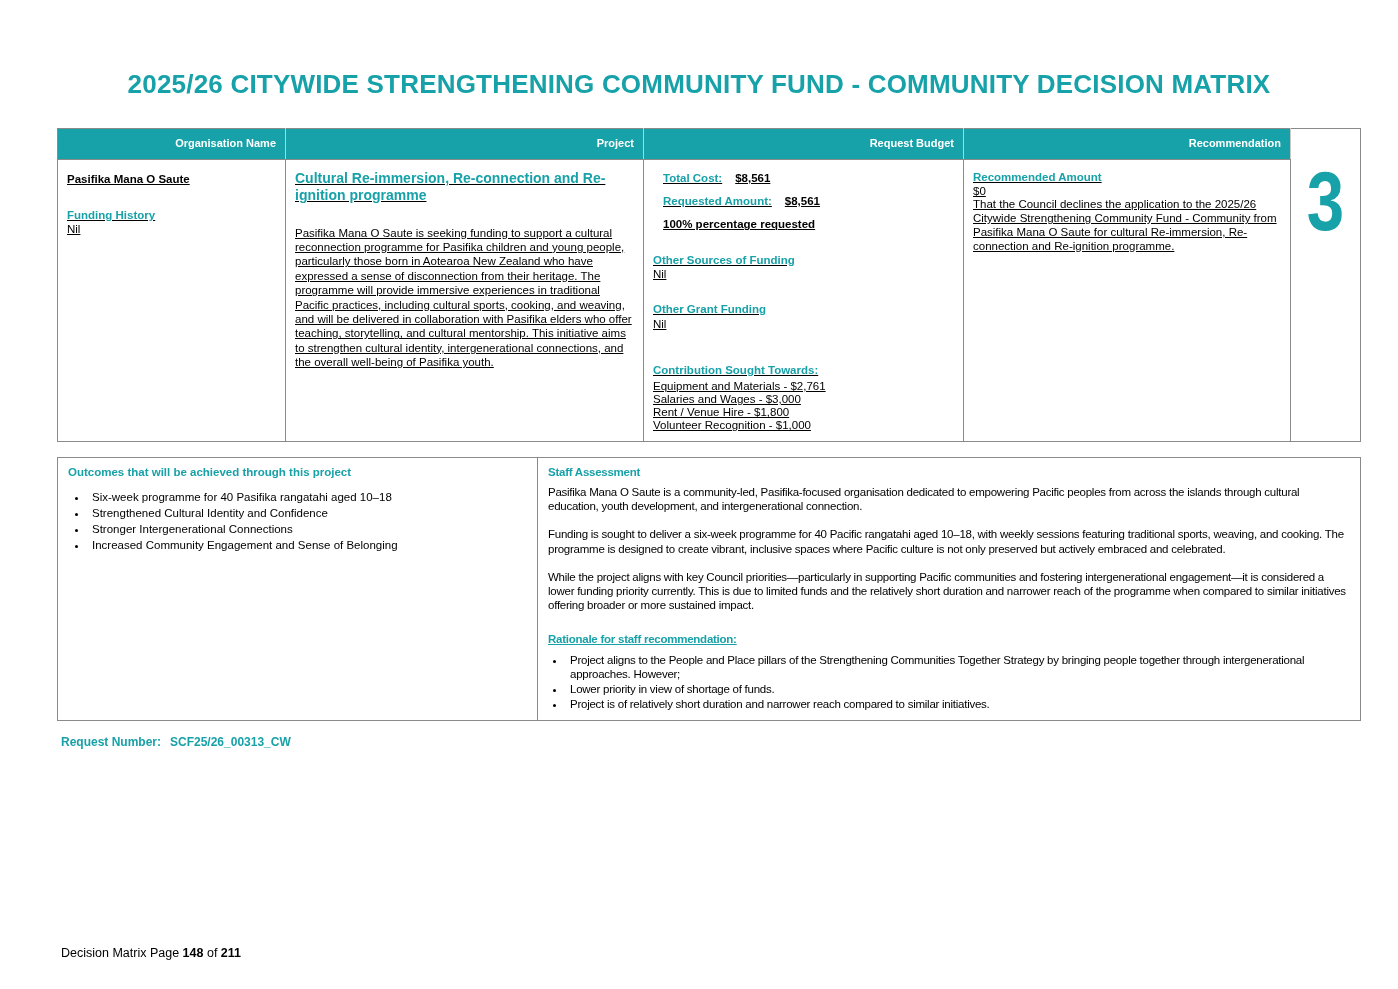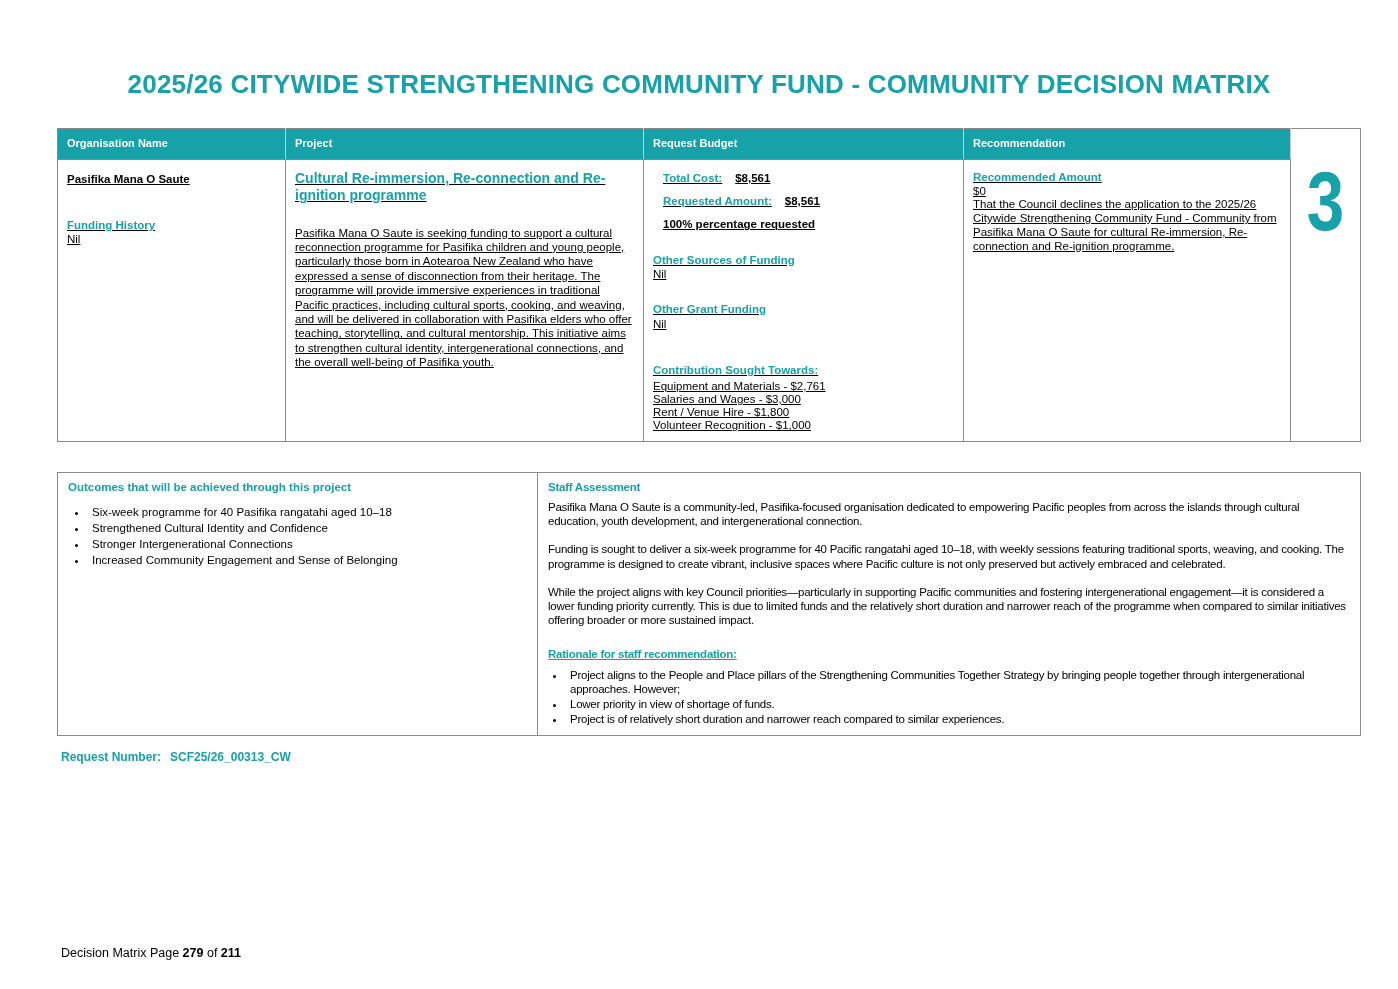--- a/index.html
+++ b/index.html
@@ -38,32 +38,32 @@
   table.matrix th, table.matrix td{
     border:1px solid var(--border);
     vertical-align:top;
     padding:8px 9px;
   }
   table.matrix th{
     background:var(--teal);
     color:#fff;
     font-size:11px;
     font-weight:bold;
-    text-align:left;
+    text-align:right;
     height:31px;
     padding:6px 9px;
     vertical-align:middle;
     border-right-color:#c9c9c9;
     border-left-color:#c9c9c9;
   }
   table.matrix th:first-child{border-left-color:var(--border);}
   table.matrix tr.body-row{height:258px;text-decoration:underline;}
   .teal-label{color:var(--teal);font-weight:bold;}
   .org-name{font-weight:bold;margin:4px 0 0 0;}
-  .org-funding-label{margin-top:32px;}
+  .org-funding-label{margin-top:22px;}
   .proj-title{color:var(--teal);font-weight:bold;font-size:14px;margin:2px 0 0 0;}
   .proj-desc{margin-top:21px;line-height:14.4px;}
   .budget-line{margin:3px 0 9px 10px;font-weight:bold;}
   .budget-line .val{margin-left:13px;color:var(--ink);}
   .budget-gap{margin-top:21px;}
   .contrib-list{margin:2px 0 0 0;line-height:13.3px;}
   .rec-amount{margin:2px 0 0 0;}
   .rec-text{line-height:13.8px;}
   td.rank-cell{
     background:#fff;
@@ -76,21 +76,21 @@
     font-size:84px;
     line-height:1;
     padding-top:22px;
     transform:scaleX(0.8);
     transform-origin:50% 0;
   }
   
   table.assessment{
     border-collapse:collapse;
     table-layout:fixed;
-    margin:30px 0 0 57px;
+    margin:15px 0 0 57px;
     width:1303px;
   }
   table.assessment td{
     border:1px solid var(--border);
     vertical-align:top;
     padding:7px 10px;
   }
   table.assessment tr{height:238px;}
   .outcome-list{margin:10px 0 0 20px;padding:0;line-height:16px;}
   .outcome-list li{padding-left:4px;}
@@ -196,29 +196,29 @@
     </td>
     <td class="sa">
       <div class="teal-label sa-title">Staff Assessment</div>
       <p>Pasifika Mana O Saute is a community-led, Pasifika-focused organisation dedicated to empowering Pacific peoples from across the islands through cultural education, youth development, and intergenerational connection.</p>
       <p>Funding is sought to deliver a six-week programme for 40 Pacific rangatahi aged 10–18, with weekly sessions featuring traditional sports, weaving, and cooking. The programme is designed to create vibrant, inclusive spaces where Pacific culture is not only preserved but actively embraced and celebrated.</p>
       <p>While the project aligns with key Council priorities—particularly in supporting Pacific communities and fostering intergenerational engagement—it is considered a lower funding priority currently. This is due to limited funds and the relatively short duration and narrower reach of the programme when compared to similar initiatives offering broader or more sustained impact.</p>
       <div class="teal-label rationale-title">Rationale for staff recommendation:</div>
       <ul class="rationale-list">
         <li>Project aligns to the People and Place pillars of the Strengthening Communities Together Strategy by bringing people together through intergenerational approaches. However;</li>
         <li>Lower priority in view of shortage of funds.</li>
-        <li>Project is of relatively short duration and narrower reach compared to similar experiences.</li>
+        <li>Project is of relatively short duration and narrower reach compared to similar initiatives.</li>
       </ul>
     </td>
   </tr>
 </tbody>
   </table>
 
 <div class="request-number">
   <span>Request Number:</span><span class="rn-value">SCF25/26_00313_CW</span>
 </div>
 
 <div class="page-footer">
   <span>Decision Matrix Page</span>
-  <b>279</b>
+  <b>148</b>
   <span>of</span>
   <b>211</b>
 </div>
 
 </body></html>

